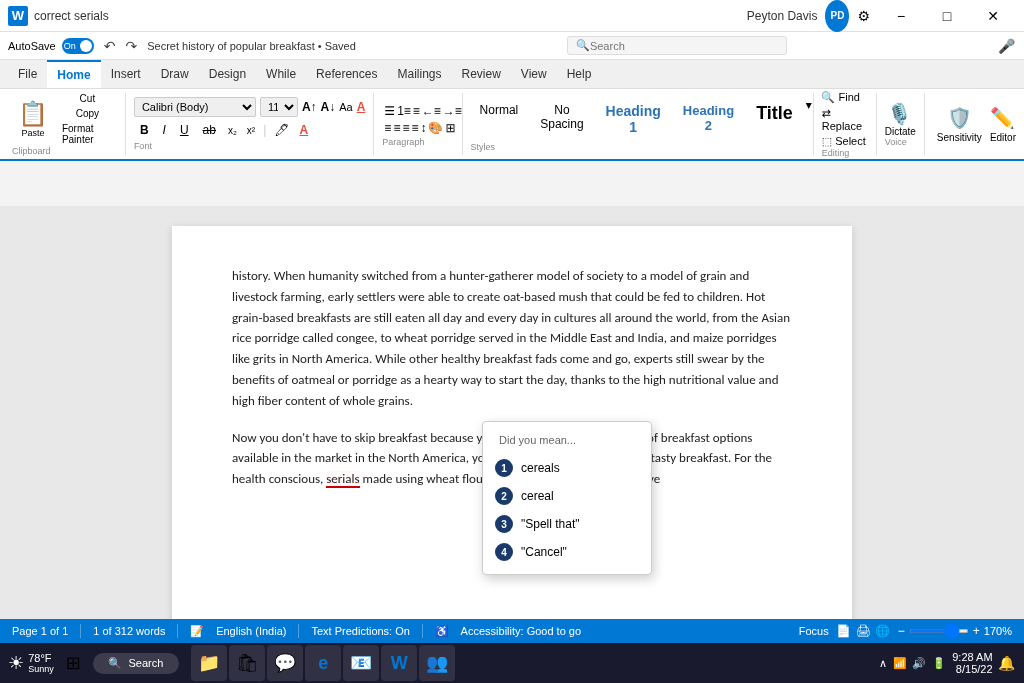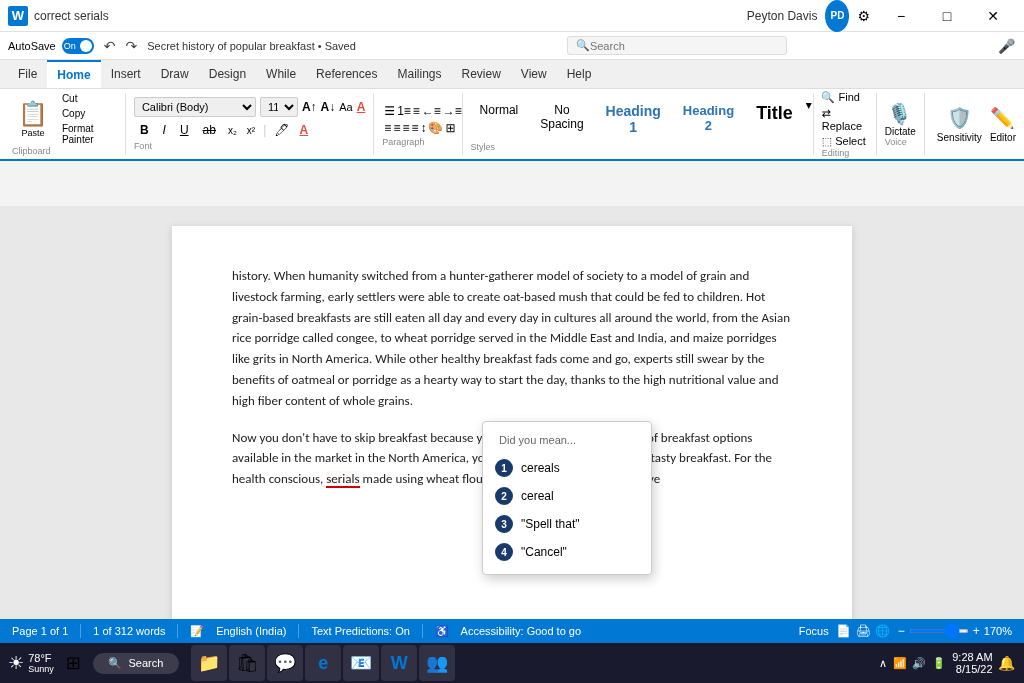--- a/index.html
+++ b/index.html
@@ -188,21 +188,21 @@
   </div>
 
   <div id="ribbon-content" style="background:#fff;padding:4px 8px;display:flex;align-items:stretch;gap:4px;height:72px;border-bottom:2px solid #0078d4;">
 
     <div class="ribbon-section">
       <div style="display:flex;gap:4px;height:100%;align-items:center;">
         <div style="display:flex;flex-direction:column;align-items:center;cursor:pointer;padding:2px 6px;border-radius:2px;">
           <span style="font-size:24px;">📋</span>
           <span style="font-size:9px;">Paste</span>
         </div>
-        <div style="display:flex;flex-direction:column;gap:2px;">
+        <div style="display:flex;flex-direction:column;gap:2px;align-items:center;">
           <button style="background:transparent;border:none;cursor:pointer;font-size:10px;padding:1px 4px;text-align:left;">Cut</button>
           <button style="background:transparent;border:none;cursor:pointer;font-size:10px;padding:1px 4px;text-align:left;">Copy</button>
           <button style="background:transparent;border:none;cursor:pointer;font-size:10px;padding:1px 4px;text-align:left;">Format Painter</button>
         </div>
       </div>
       <span style="font-size:9px;color:#888;text-align:center;">Clipboard</span>
     </div>
 
     <div class="ribbon-section">
       <div style="display:flex;flex-direction:column;gap:4px;">

